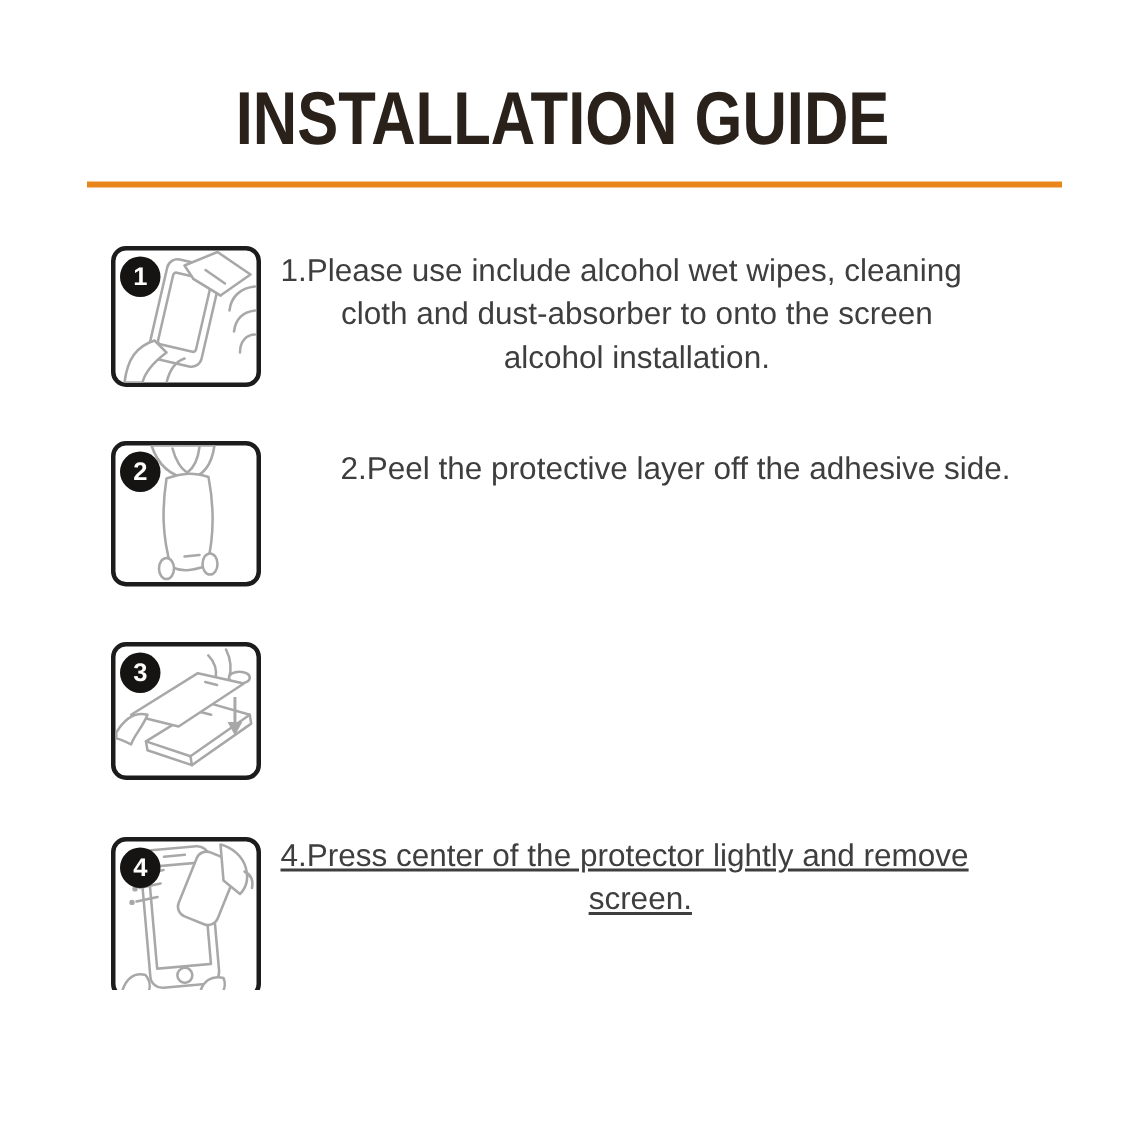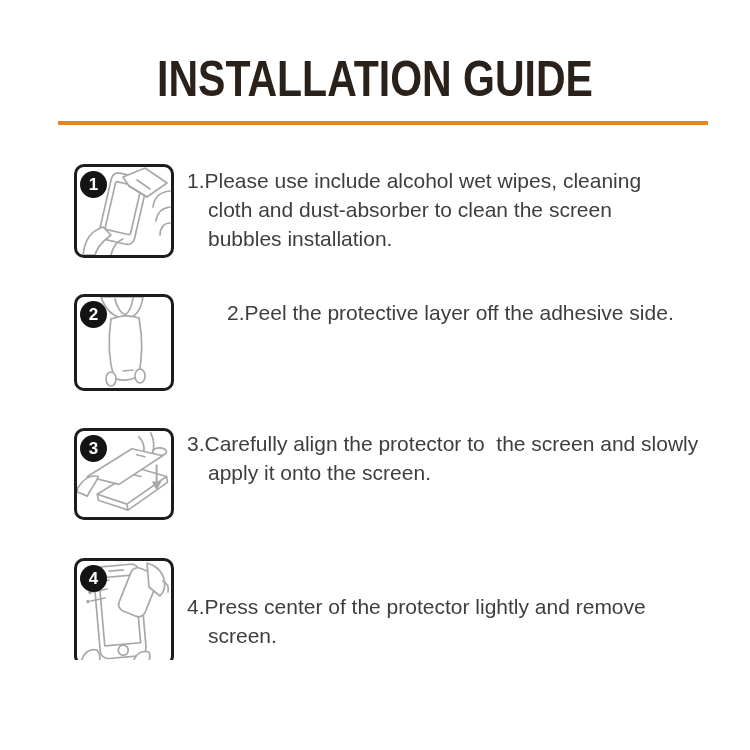--- a/index.html
+++ b/index.html
@@ -68,25 +68,26 @@
     font-size: 17px;
     font-weight: bold;
     line-height: 1;
   }
   .steptext {
     position: absolute;
     left: 187px;
     color: #3e3e3e;
     font-size: 21px;
     line-height: 29px;
+    text-align: center;
   }
   .t1 { top: 166px; }
   .t2 { top: 298px; margin-left: 40px; }
   .t3 { top: 429px; }
-  .t4 { top: 592px; }
+  .t4 { top: 556px; text-decoration: underline; }
   .line { white-space: pre; }
   .line.cont { padding-left: 21px; }
   
   .art path, .art rect, .art circle, .art ellipse, .art polygon, .art line {
     fill: none;
     stroke: #a8a8a8;
     stroke-width: 1.7;
     stroke-linecap: round;
     stroke-linejoin: round;
   }
@@ -115,22 +116,22 @@
       <path d="M93 56 C87 56 83 61 83 68"></path>
       <path class="f" d="M6 88 C8 72 14 64 26 60 L34 68 C26 74 20 80 18 88 Z"></path>
       <path d="M34 88 C36 80 40 74 46 72"></path>
     </svg>
     <div class="badge">
       <span>1</span>
     </div>
   </div>
   <div class="steptext t1">
     <div class="line">1.Please use include alcohol wet wipes, cleaning</div>
-    <div class="line cont">cloth and dust-absorber to clean the screen</div>
-    <div class="line cont">bubbles installation.</div>
+    <div class="line cont">cloth and dust-absorber to onto the screen</div>
+    <div class="line cont">alcohol installation.</div>
   </div>
 
   <div class="iconbox b2">
     <svg class="art" viewBox="0 0 94 91" aria-hidden="true">
       <path d="M30 0 L34 16"></path>
       <path d="M44 0 L42 12"></path>
       <path class="f" d="M24 0 C28 12 36 20 48 22 C58 21 64 14 66 0 Z"></path>
       <path d="M38 2 C40 10 44 16 48 18"></path>
       <path d="M56 1 C55 9 52 15 48 18"></path>
       <path class="f" d="M34 22 C46 18 52 18 62 21 C66 42 66 60 61 80 C50 84 44 84 37 81 C31 60 31 42 34 22 Z"></path>
@@ -156,24 +157,20 @@
       <path d="M90 46 L91 52 L51 80"></path>
       <path d="M56 44 L64 46"></path>
       <polygon class="f" points="10,46 55,18 86,25 42,54"></polygon>
       <path d="M60 24 L68 26"></path>
       <path class="f" d="M0 58 C6 48 13 44 21 46 C18 54 12 60 10 66 C6 64 2 62 0 62 Z"></path>
       <path class="solid" d="M79 34 L81 34 L81 51 L85 51 L80 60 L75 51 L79 51 Z"></path>
     </svg>
     <div class="badge">
       <span>3</span>
     </div>
-  </div>
-  <div class="steptext t3">
-    <div class="line">3.Carefully align the protector to  the screen and slowly</div>
-    <div class="line cont">apply it onto the screen.</div>
   </div>
 
   <div class="iconbox b4">
     <svg class="art" viewBox="0 0 94 102" aria-hidden="true">
       <g transform="rotate(-5 47 52)">
         <rect x="20" y="4" width="46" height="92" rx="8"></rect>
         <rect x="25" y="15" width="36" height="68"></rect>
         <circle cx="43" cy="89" r="5"></circle>
         <path d="M36 9 L50 9"></path>
       </g>

